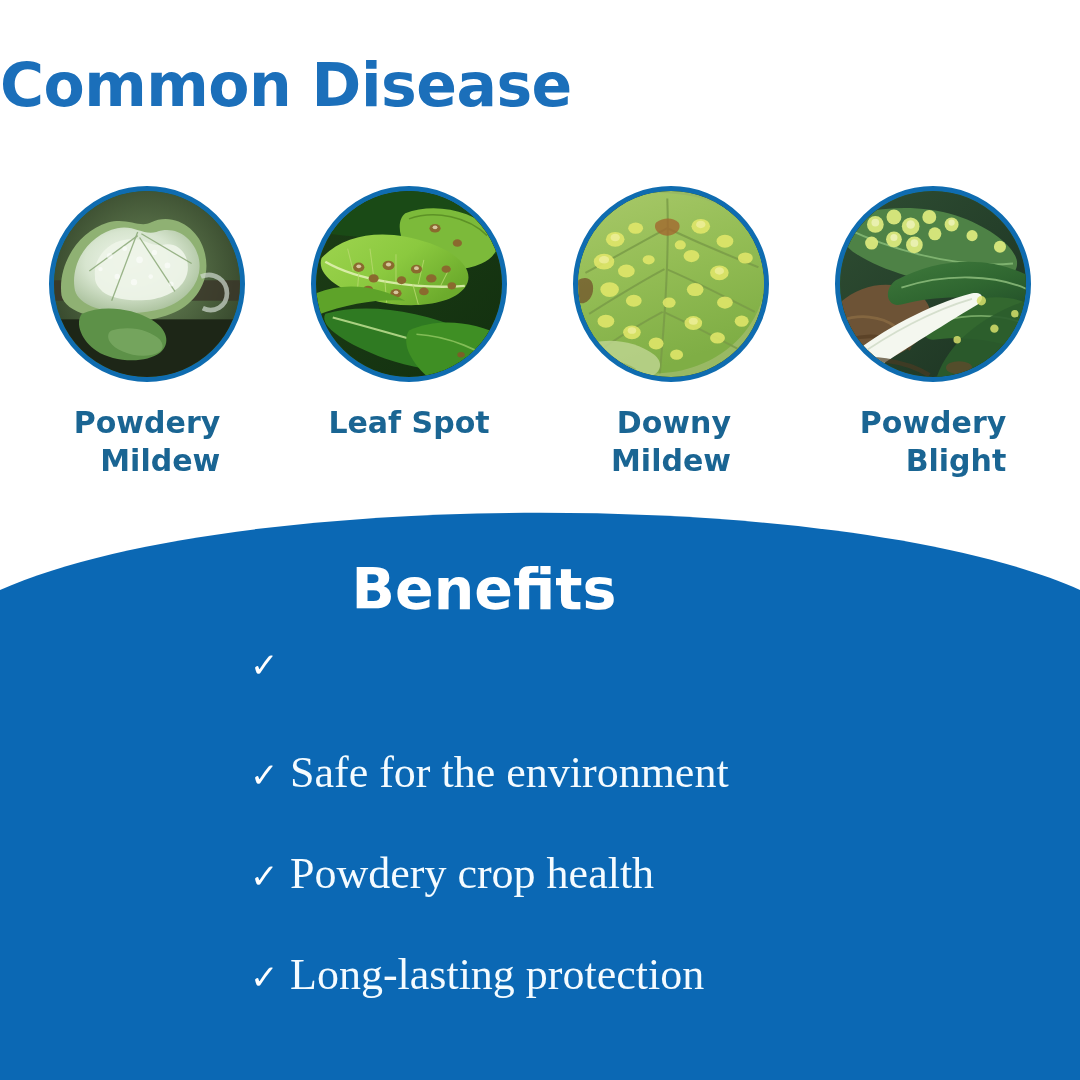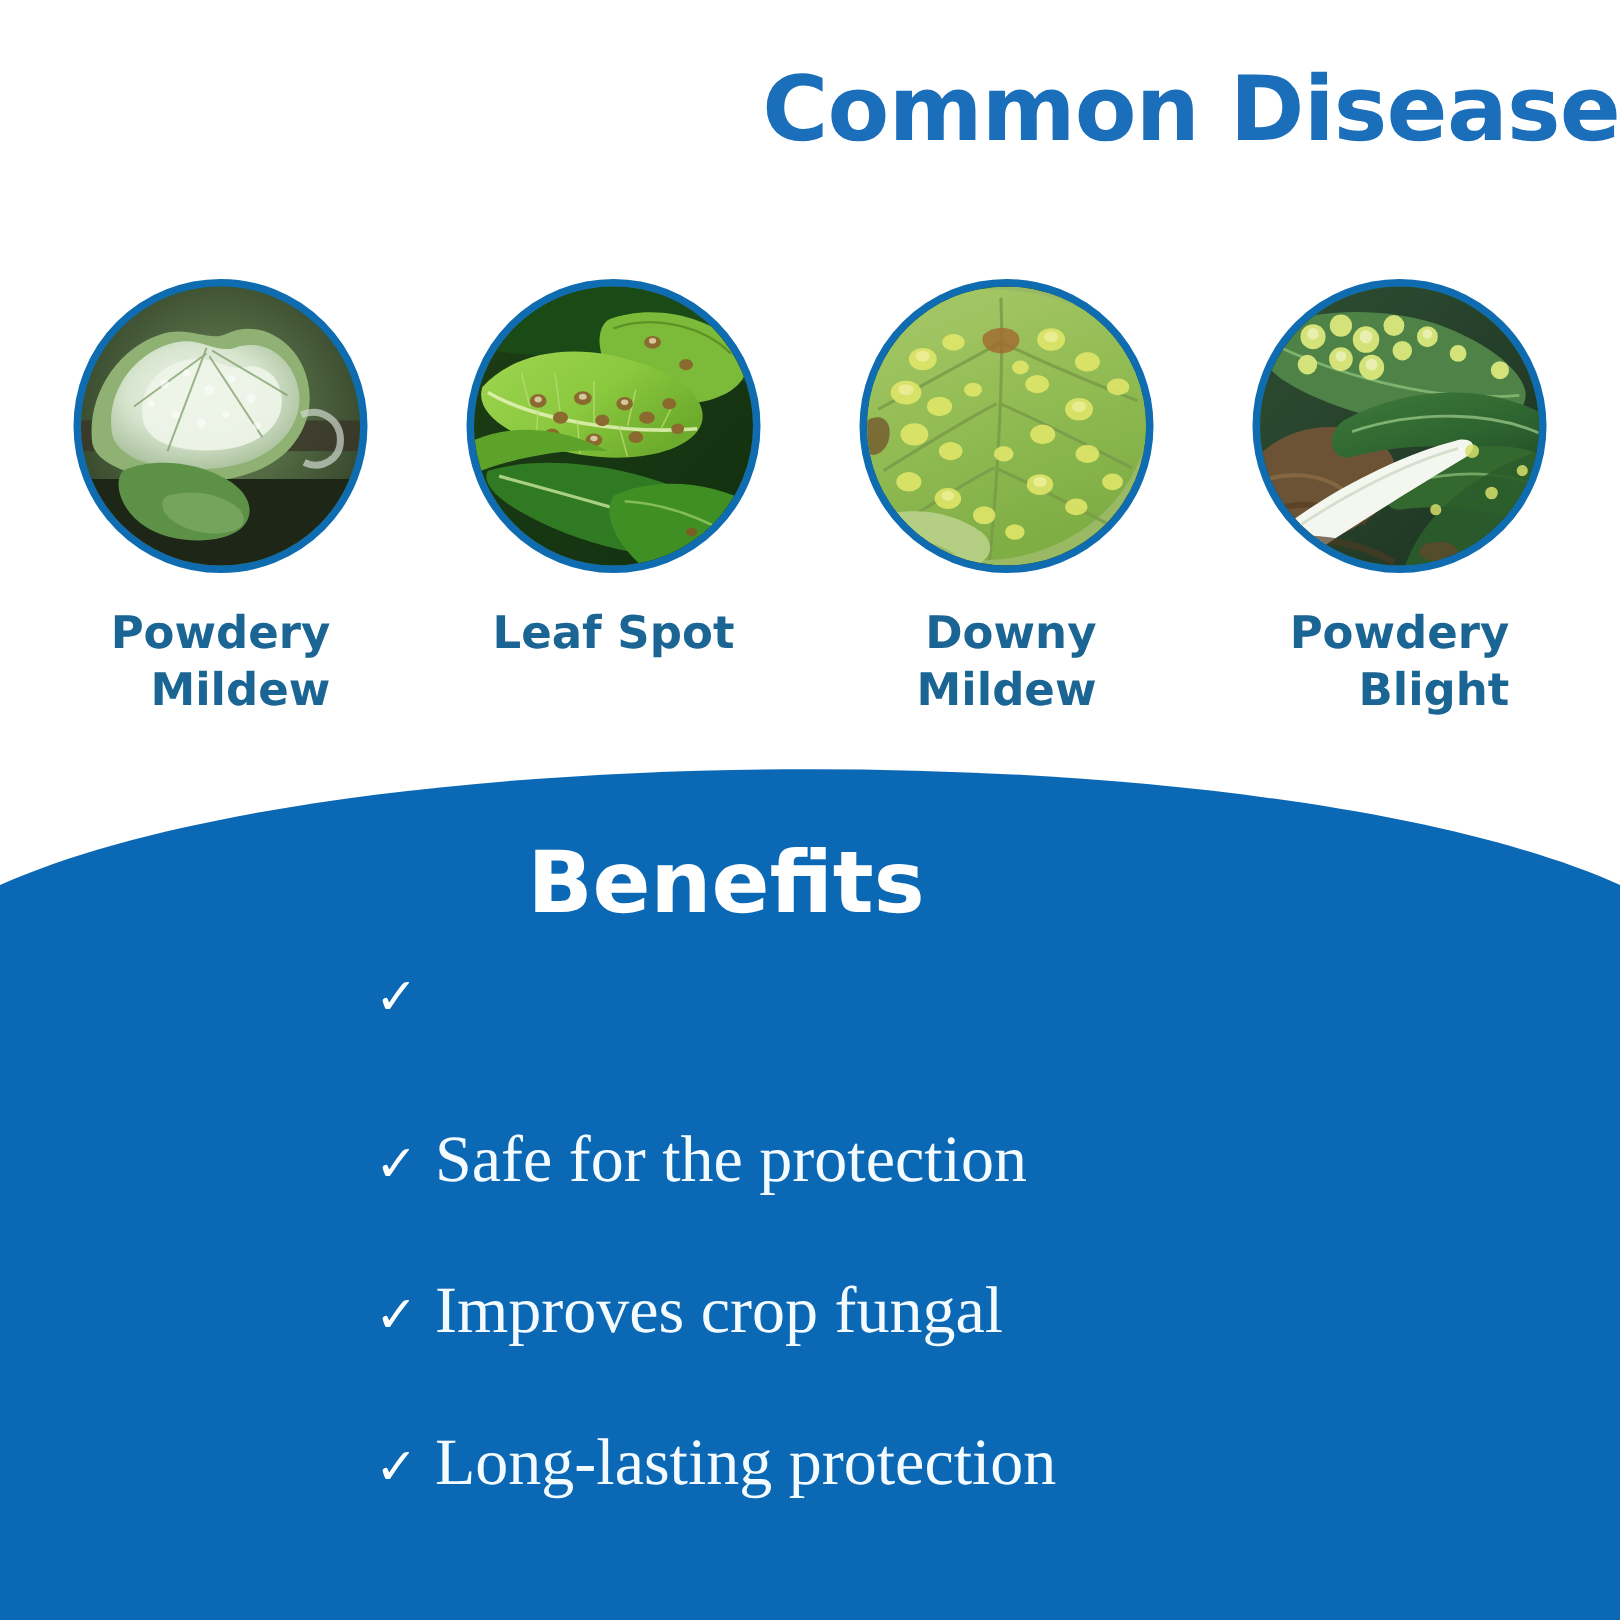--- a/index.html
+++ b/index.html
@@ -20,24 +20,24 @@
     position: relative;
     width: 1080px;
     height: 1080px;
     background: #ffffff;
     overflow: hidden;
   }
 
   
   .page-title {
     position: absolute;
-    top: 40px;
+    top: 52px;
     left: 0;
     width: 1080px;
-    text-align: right;
+    text-align: left;
     font-family: "DejaVu Sans", sans-serif;
     font-weight: 700;
     font-size: 60px;
     letter-spacing: -0.5px;
     color: #1b6fba;
     line-height: 1.1;
   }
 
   
   .disease-row {
@@ -417,25 +417,25 @@
 
     <div class="benefits-content">
       <div class="benefits-title">Benefits</div>
 
       <ul class="benefit-list">
         <li class="benefit-item">
           <span class="check-icon">✓</span>
         </li>
         <li class="benefit-item">
           <span class="check-icon">✓</span>
-          <span class="benefit-text">Safe for the protection</span>
+          <span class="benefit-text">Safe for the environment</span>
         </li>
         <li class="benefit-item">
           <span class="check-icon">✓</span>
-          <span class="benefit-text">Improves crop fungal</span>
+          <span class="benefit-text">Powdery crop health</span>
         </li>
         <li class="benefit-item">
           <span class="check-icon">✓</span>
           <span class="benefit-text">Long-lasting protection</span>
         </li>
       </ul>
     </div>
   </div>
 
 </div>

